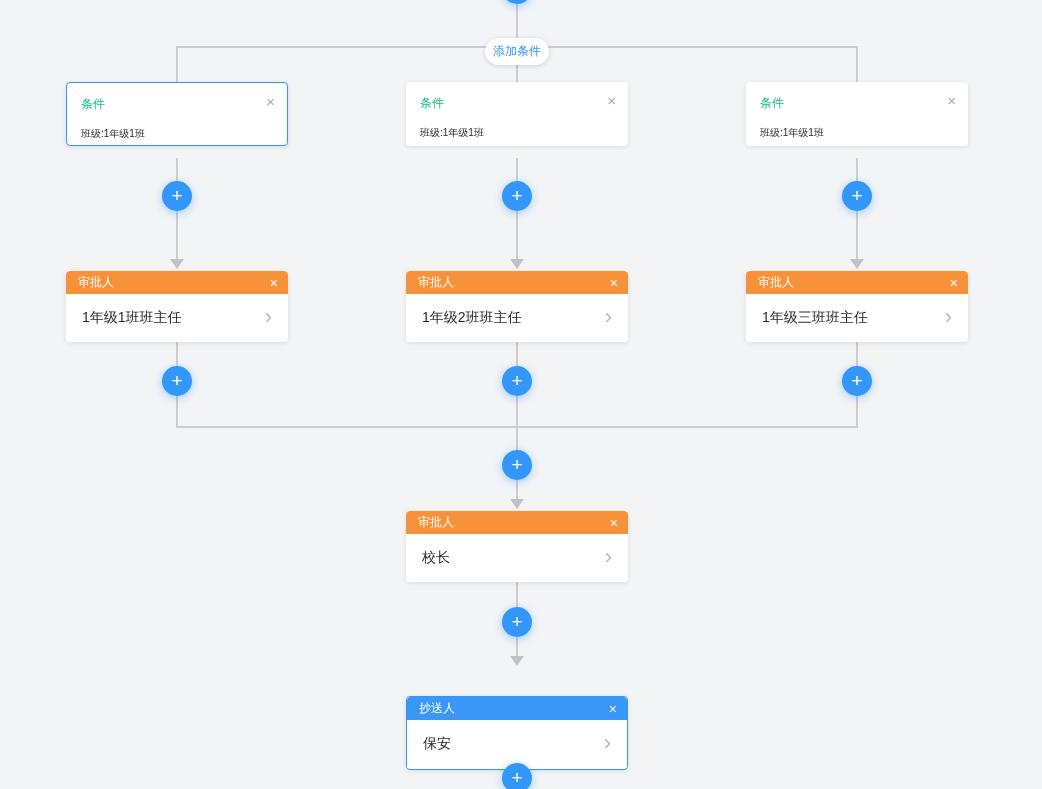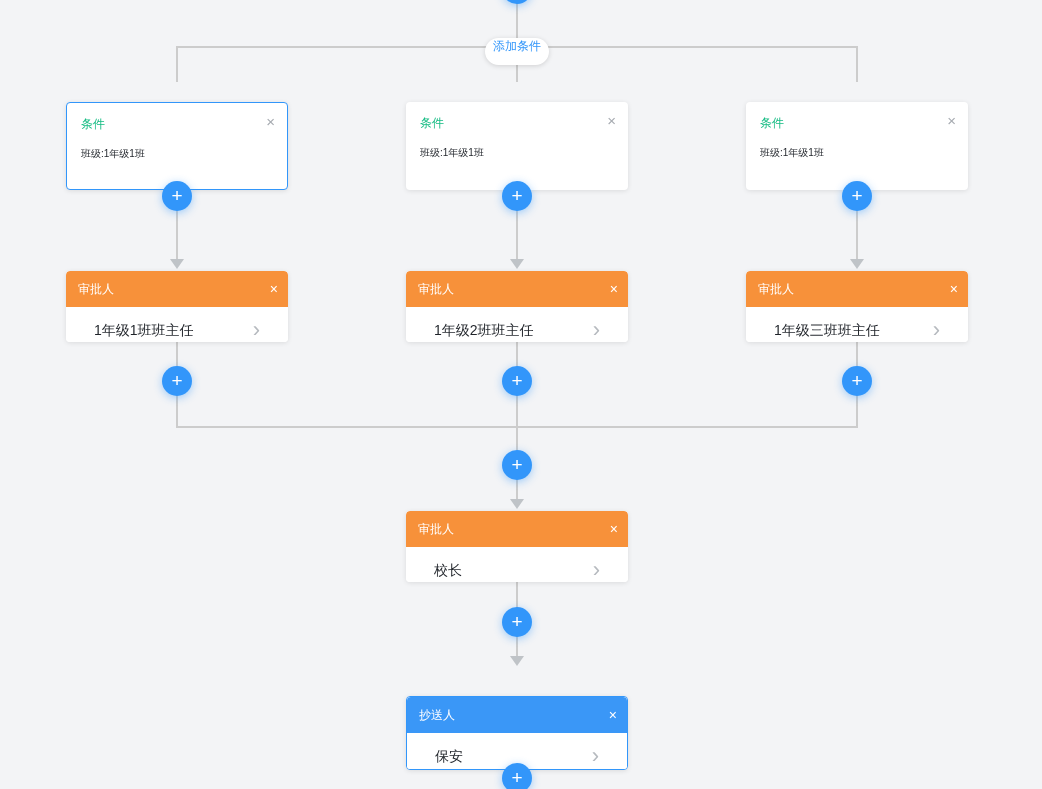--- a/index.html
+++ b/index.html
@@ -27,40 +27,40 @@
   .plus-btn{
     position:absolute;width:30px;height:30px;border-radius:50%;
     background:var(--accent-blue);color:#fff;z-index:3;cursor:pointer;
     display:flex;align-items:center;justify-content:center;
     font-size:19px;line-height:1;padding-bottom:2px;
     box-shadow:0 2px 8px rgba(50,150,250,.45);
   }
   .pill{
     position:absolute;left:485px;top:38px;width:64px;height:27px;z-index:3;
     background:#fff;border-radius:14px;cursor:pointer;
-    display:flex;justify-content:center;
+    display:flex;align-items:center;justify-content:center;
     font-size:12px;color:var(--accent-blue);
     box-shadow:0 1px 5px rgba(0,0,0,.15);
   }
   .card{
     position:absolute;width:222px;background:#fff;border-radius:4px;z-index:2;
     box-shadow:0 1px 5px rgba(0,0,0,.10);cursor:pointer;
   }
   .card.selected{border:1px solid var(--accent-blue);}
-  .cond{top:82px;height:88px;padding:13px 14px;margin-top:20px;}
+  .cond{top:82px;height:64px;padding:13px 14px;}
   .cond-title{font-size:12px;color:var(--condition-green);}
   .cond-value{font-size:10px;color:var(--text-dark);margin-top:14px;}
   .cond-close{position:absolute;top:11px;right:12px;font-size:15px;color:var(--muted);cursor:pointer;line-height:1;}
   .node{height:71px;overflow:hidden;}
-  .node-header{height:36px;display:flex;align-items:center;padding:0 10px 0 12px;color:#fff;border-radius:4px 4px 0 0;}
+  .node-header{height:23px;display:flex;align-items:center;padding:0 10px 0 12px;color:#fff;border-radius:4px 4px 0 0;}
   .node-header.orange{background:var(--approver-orange);}
   .node-header.blue{background:var(--cc-blue);}
   .node-type{font-size:12px;}
   .node-close{margin-left:auto;font-size:14px;line-height:1;cursor:pointer;}
-  .node-body{height:48px;display:flex;align-items:center;padding:0 28px;background:#fff;justify-content:center;}
+  .node-body{height:48px;display:flex;align-items:center;padding:0 16px;background:#fff;justify-content:center;}
   .node-value{font-size:14px;color:var(--text-dark);}
   .chevron{margin-left:auto;font-size:22px;line-height:1;color:#b6babf;padding-bottom:3px;}
   .c1{left:66px;} .c2{left:406px;} .c3{left:746px;}
 </style>
 </head>
 <body>
 
 <div class="canvas">
 
   <div class="vline" style="left:516px;top:0;height:82px"></div>

